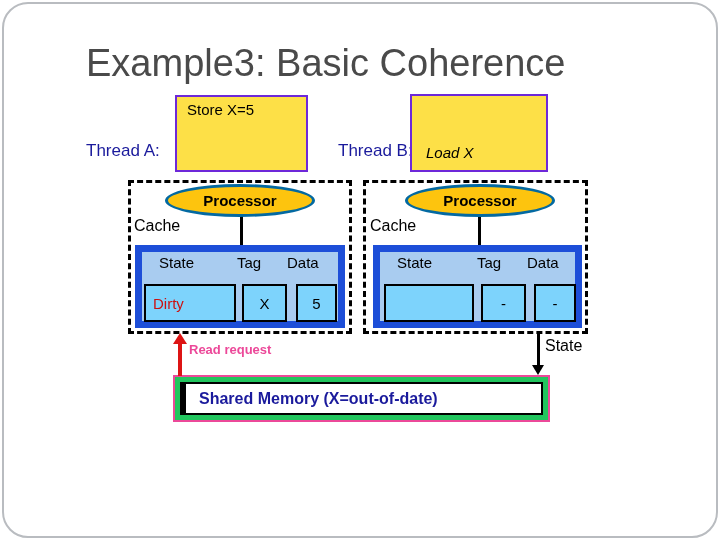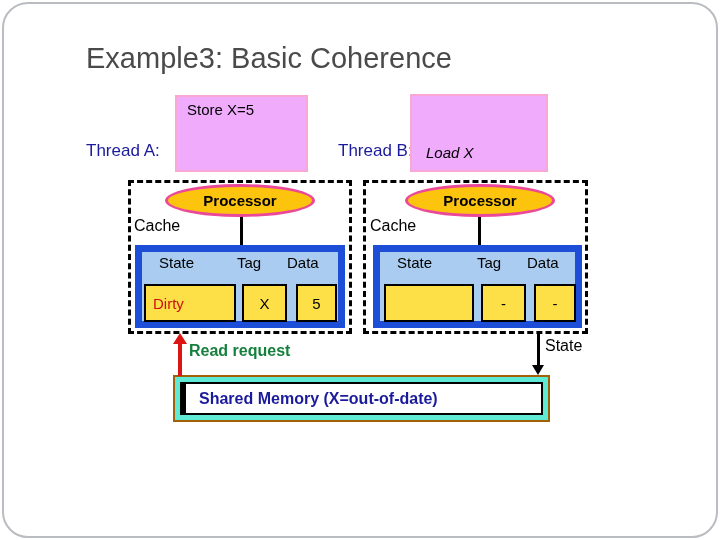--- a/index.html
+++ b/index.html
@@ -5,62 +5,62 @@
   html,body{margin:0;padding:0;background:#fff;}
   .slide{
     position:relative;width:720px;height:540px;background:#ffffff;
     font-family:"Liberation Sans", sans-serif;overflow:hidden;
   }
   .slide-frame{
     position:absolute;left:2px;top:2px;right:2px;bottom:2px;
     border:2px solid #b9bcc0;border-radius:26px;pointer-events:none;
   }
   .title{
-    position:absolute;left:86px;top:42px;font-size:29px;color:#4a4a4a;
+    position:absolute;left:86px;top:42px;font-size:38px;color:#4a4a4a;
     white-space:nowrap;letter-spacing:0px;
   }
   .thread-label{
     position:absolute;font-size:17px;color:#1a1a9c;white-space:nowrap;margin-top:24px;
   }
   .code-box{
-    position:absolute;background:#f0abfc;border:2px solid #f9a8d4;box-sizing:border-box;
+    position:absolute;background:#fde047;border:2px solid #6d28d9;box-sizing:border-box;
   }
   .code-text{position:absolute;font-size:15px;color:#000;white-space:nowrap;}
   .group{
     position:absolute;border:3px dashed #000;box-sizing:border-box;background:transparent;
   }
   .processor{
     position:absolute;width:150px;height:33px;background:#fdc40e;
-    border:3px solid #ec4899;border-radius:50%;box-sizing:border-box;
+    border:3px solid #0369a1;border-radius:50%;box-sizing:border-box;
     display:flex;align-items:center;justify-content:center;
     font-size:15px;font-weight:bold;color:#000;z-index:3;
   }
   .connector{position:absolute;width:3px;background:#000;z-index:1;}
   .cache-label{position:absolute;font-size:16px;color:#000;}
   .cache-table{
     position:absolute;width:210px;height:83px;background:#a9ccf0;
     border:7px solid #1d4ed8;box-sizing:border-box;z-index:2;
   }
   .col-header{position:absolute;top:2px;font-size:15px;color:#000;}
   .cell{
-    position:absolute;top:32px;height:38px;background:#fde047;border:2px solid #000;
+    position:absolute;top:32px;height:38px;background:#7dd3fc;border:2px solid #000;
     box-sizing:border-box;font-size:15px;color:#000;
     display:flex;align-items:center;justify-content:center;
   }
   .cell.state{justify-content:flex-start;padding-left:7px;}
   .state-dirty{color:#cc1111;}
   .arrow-line{position:absolute;z-index:2;}
   .arrow-head{position:absolute;width:0;height:0;z-index:2;}
   .read-request-label{
-    position:absolute;font-size:16px;font-weight:bold;color:#15803d;white-space:nowrap;
+    position:absolute;font-size:13px;font-weight:bold;color:#ec4899;white-space:nowrap;
   }
   .read-label{position:absolute;font-size:16px;color:#000;white-space:nowrap;}
   .memory-outer{
     position:absolute;left:173px;top:375px;width:377px;height:47px;
-    background:#5eead4;border:2px solid #a16207;box-sizing:border-box;padding:5px;z-index:1;
+    background:#22c55e;border:2px solid #ec4899;box-sizing:border-box;padding:5px;z-index:1;
   }
   .memory-inner{
     width:100%;height:100%;background:#fff;border:2px solid #000;border-left:6px solid #000;
     box-sizing:border-box;display:flex;align-items:center;padding-left:13px;
   }
   .memory-text{font-size:16px;font-weight:bold;color:#1a1a9c;white-space:nowrap;}
 </style>
 </head>
 <body>
 

